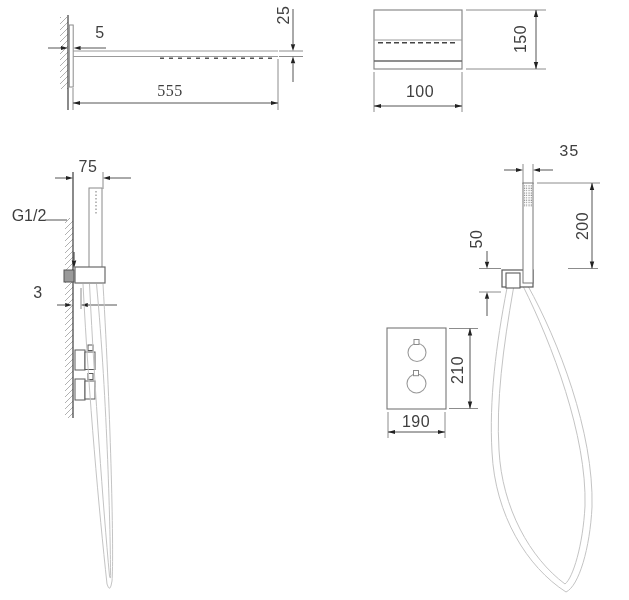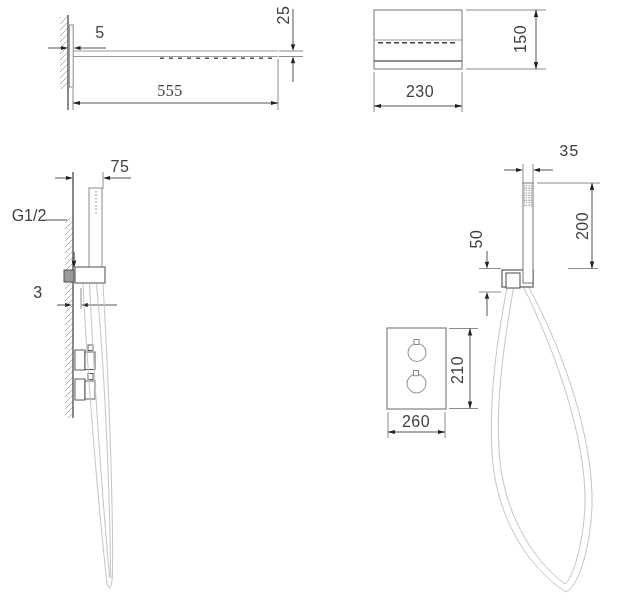--- a/index.html
+++ b/index.html
@@ -189,24 +189,24 @@
       <line x1="388" y1="432" x2="445" y2="432" stroke="#555" stroke-width="1"></line>
       <polygon points="388,432 395,429.9 395,434.1" fill="#222"></polygon>
       <polygon points="445,432 438,429.9 438,434.1" fill="#222"></polygon>
     </g>
   </g>
 </svg>
 
 <div class="lbl" style="left:100px;top:33px;">5</div>
 <div class="lbl" style="left:170px;top:91px;font-family:Liberation Serif, serif;">555</div>
 <div class="lbl v" style="left:284px;top:15px;">25</div>
-<div class="lbl" style="left:420px;top:92px;">230</div>
+<div class="lbl" style="left:420px;top:92px;">100</div>
 <div class="lbl v" style="left:521px;top:39px;">150</div>
-<div class="lbl" style="left:88px;top:167px;margin-left:32px;">75</div>
+<div class="lbl" style="left:88px;top:167px;">75</div>
 <div class="lbl small" style="left:29px;top:216px;">G1/2</div>
 <div class="lbl" style="left:38px;top:293px;">3</div>
 <div class="lbl" style="left:569px;top:152px;font-family:Liberation Mono, monospace;">35</div>
 <div class="lbl v" style="left:583px;top:226px;">200</div>
 <div class="lbl v" style="left:477px;top:239px;">50</div>
 <div class="lbl v" style="left:458px;top:370px;">210</div>
-<div class="lbl" style="left:416px;top:422px;">260</div>
+<div class="lbl" style="left:416px;top:422px;">190</div>
 
 </div>
 
 </body></html>

